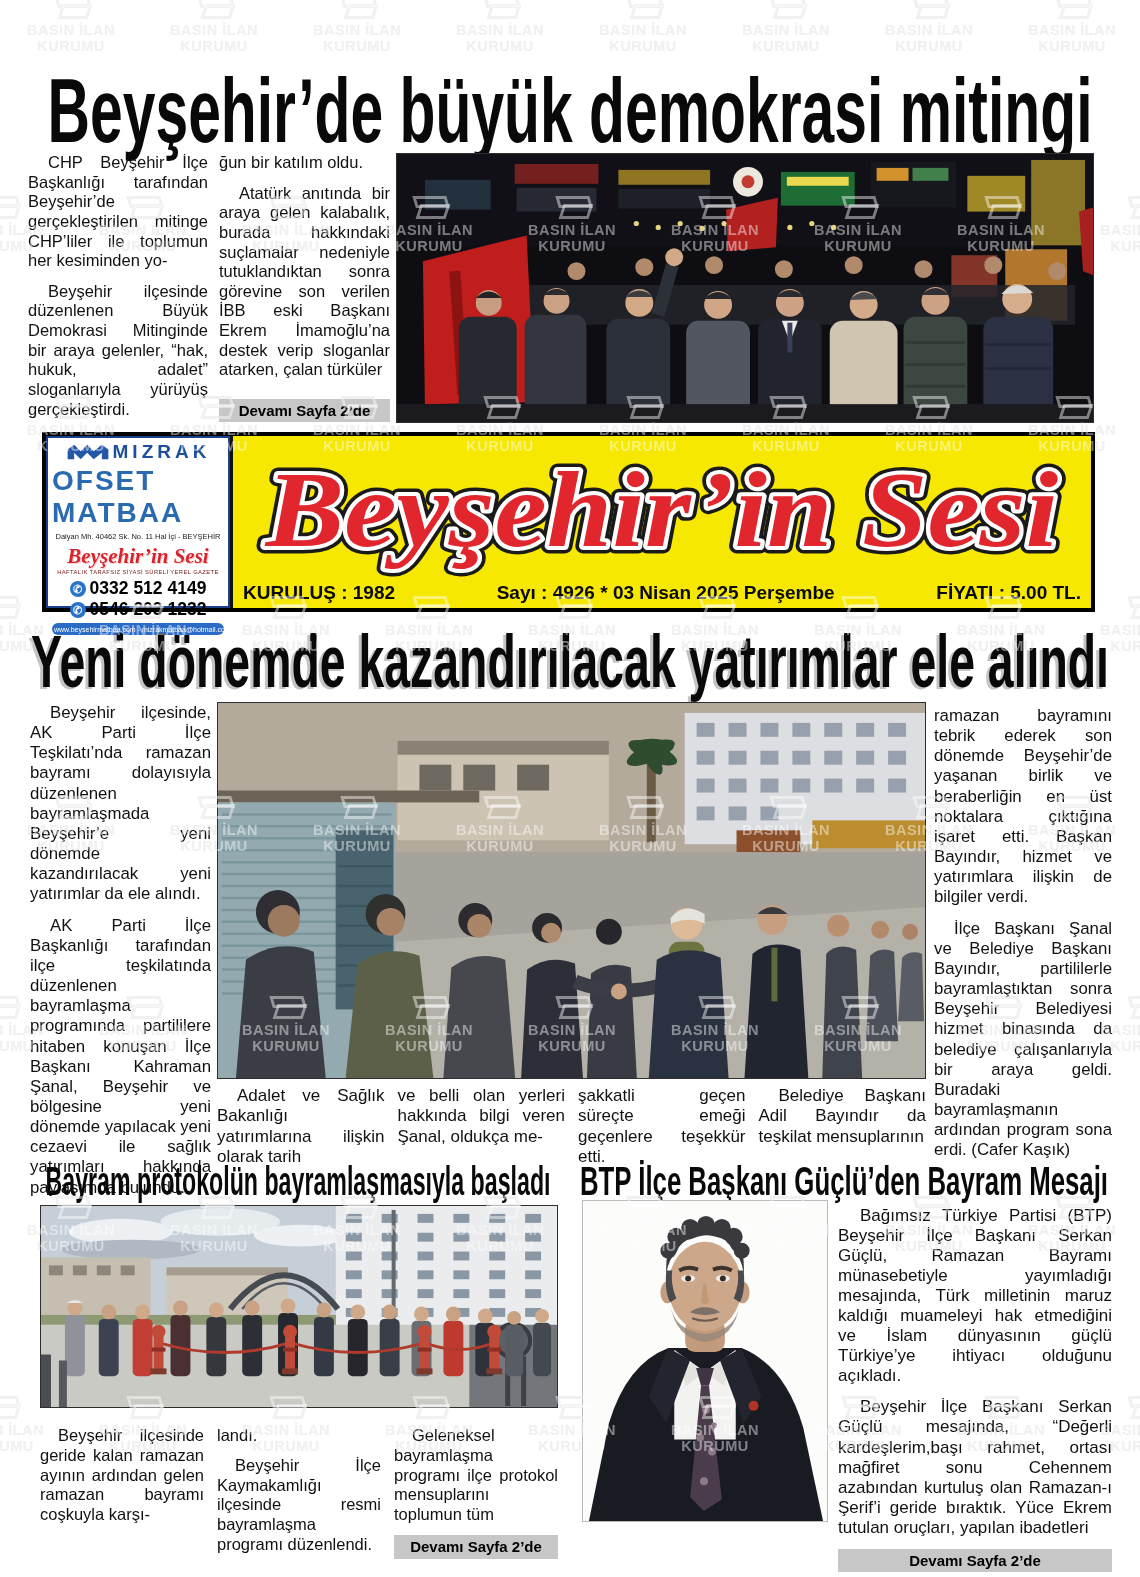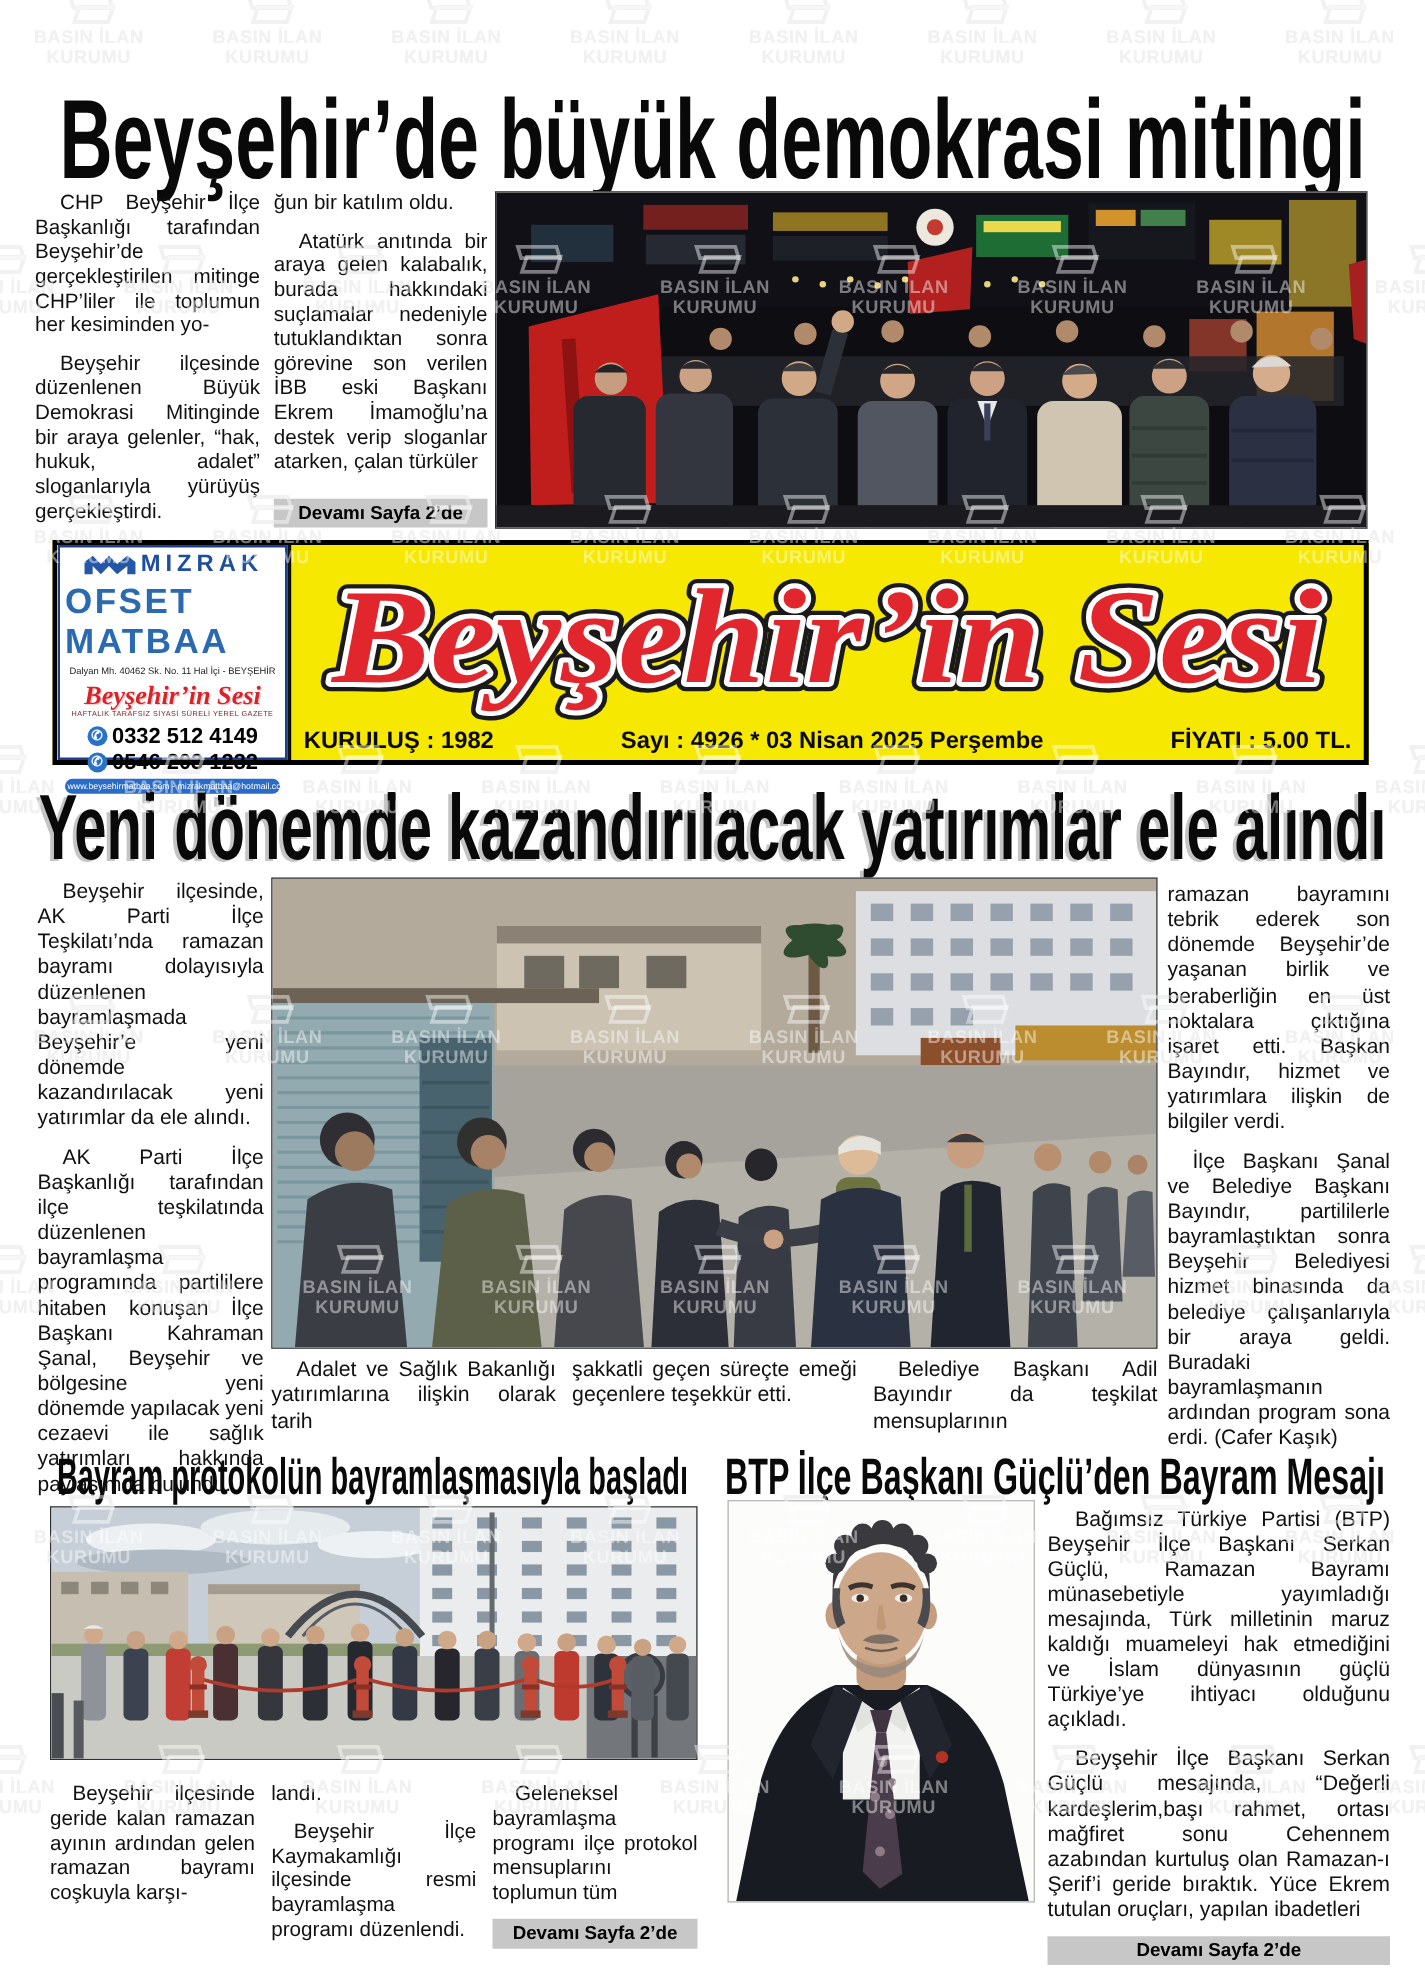--- a/index.html
+++ b/index.html
@@ -689,20 +689,21 @@
         <path d="M606 377 L610 252 Q622 240 640 248 L646 377 Z" fill="#3f434c"></path>
         <circle cx="664" cy="228" r="9" fill="#b28a6b"></circle>
         <path d="M650 340 L654 254 Q664 244 678 250 L682 340 Z" fill="#4c5059"></path>
         <circle cx="694" cy="230" r="8" fill="#ab8468"></circle>
         <path d="M682 320 L686 256 Q694 248 706 252 L708 320 Z" fill="#585c64"></path>
       </svg>
     </div>
 
     <div class="caption-band">
       <div class="c" style="text-indent:20px">Adalet ve Sağlık Bakanlığı yatırımlarına ilişkin olarak tarih</div>
+      <div class="c">ve belli olan yerleri hakkında bilgi veren Şanal, oldukça me-</div>
       <div class="c">şakkatli geçen süreçte emeği geçenlere teşekkür etti.</div>
       <div class="c" style="text-indent:20px">Belediye Başkanı Adil Bayındır da teşkilat mensuplarının</div>
     </div>
 
     <svg class="hl" style="left:38px;top:1156px;width:520px;height:47px" viewBox="0 0 520 47">
       <text x="260" y="39" text-anchor="middle" font-size="41" textLength="505" lengthAdjust="spacingAndGlyphs">Bayram protokolün bayramlaşmasıyla başladı</text>
     </svg>
     <svg class="hl" style="left:574px;top:1156px;width:540px;height:47px" viewBox="0 0 540 47">
       <text x="270" y="39" text-anchor="middle" font-size="41" textLength="528" lengthAdjust="spacingAndGlyphs">BTP İlçe Başkanı Güçlü’den Bayram Mesajı</text>
     </svg>

